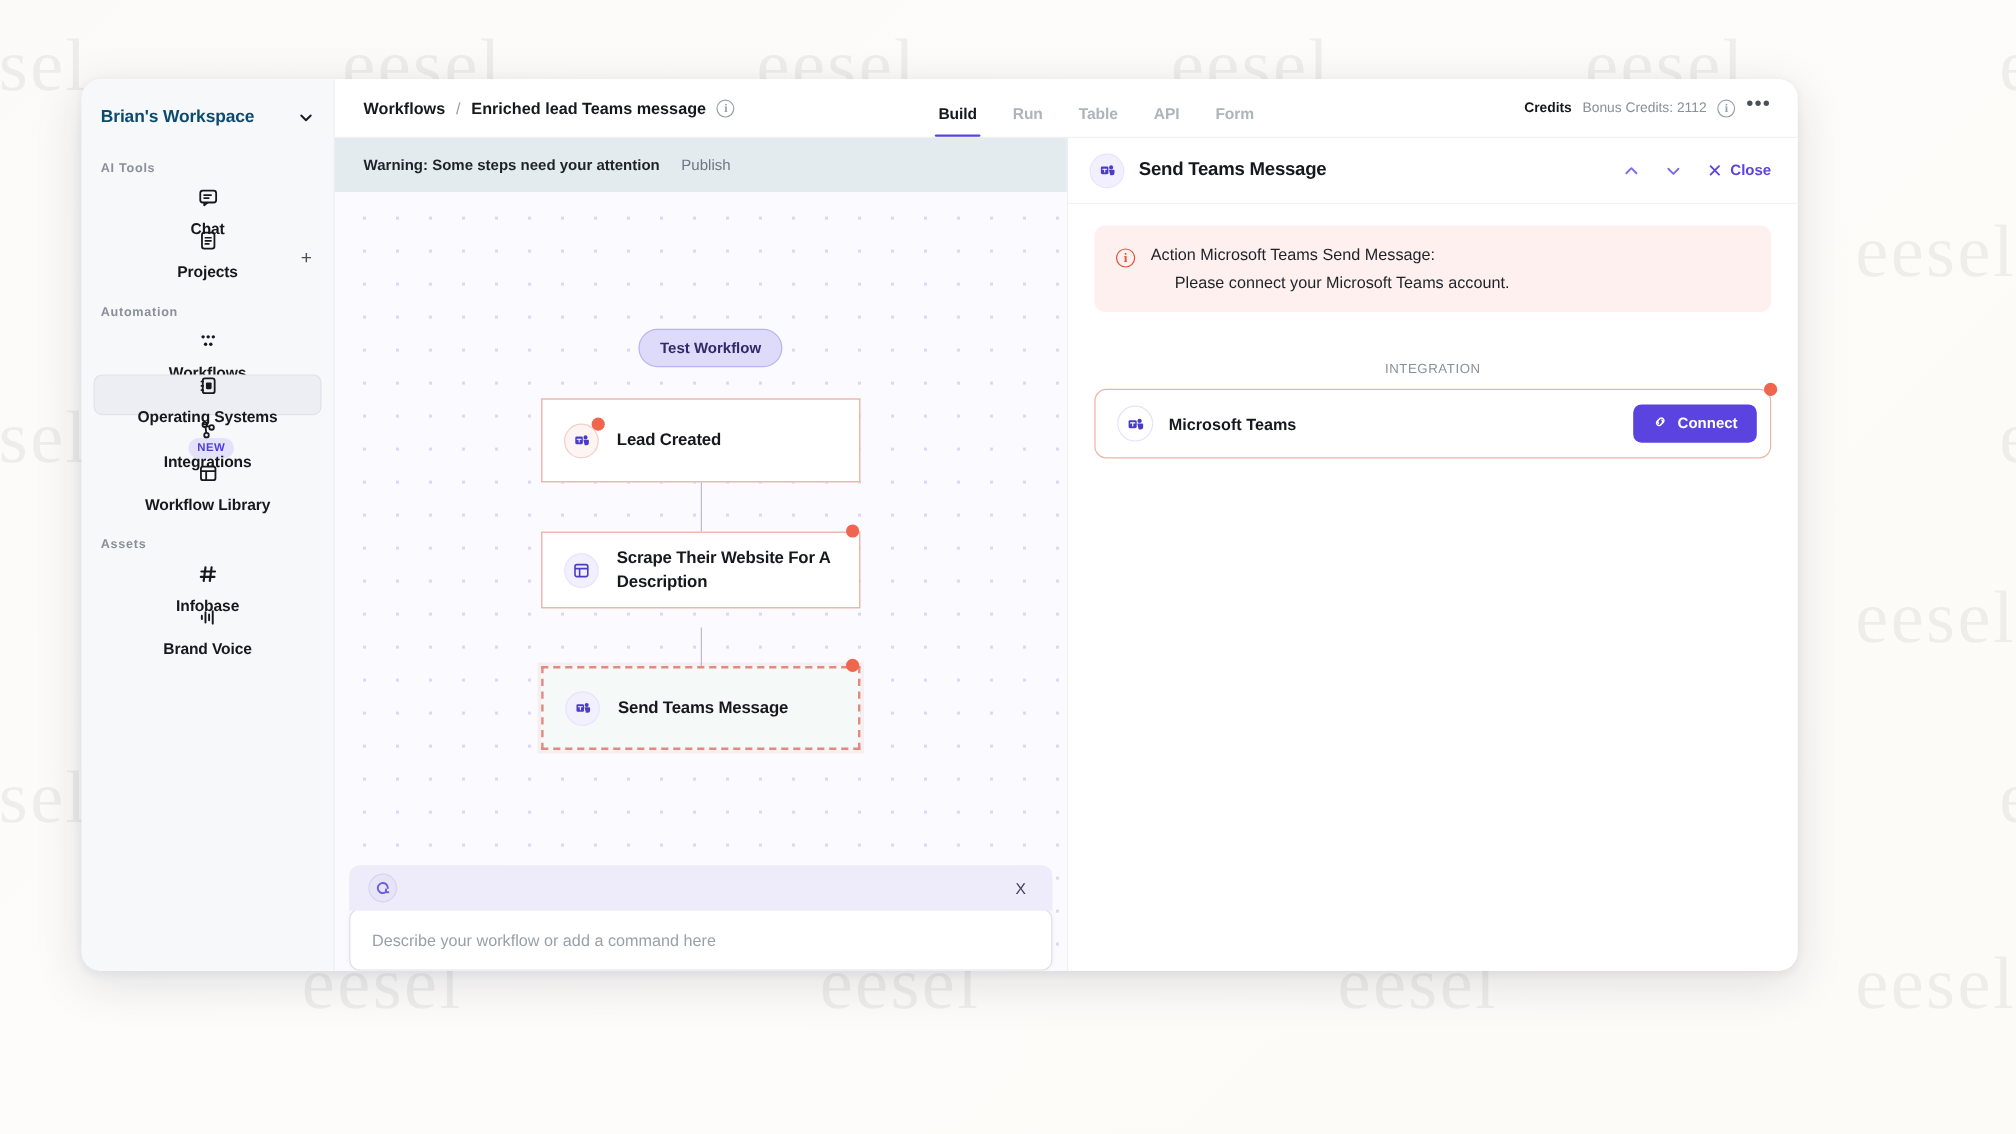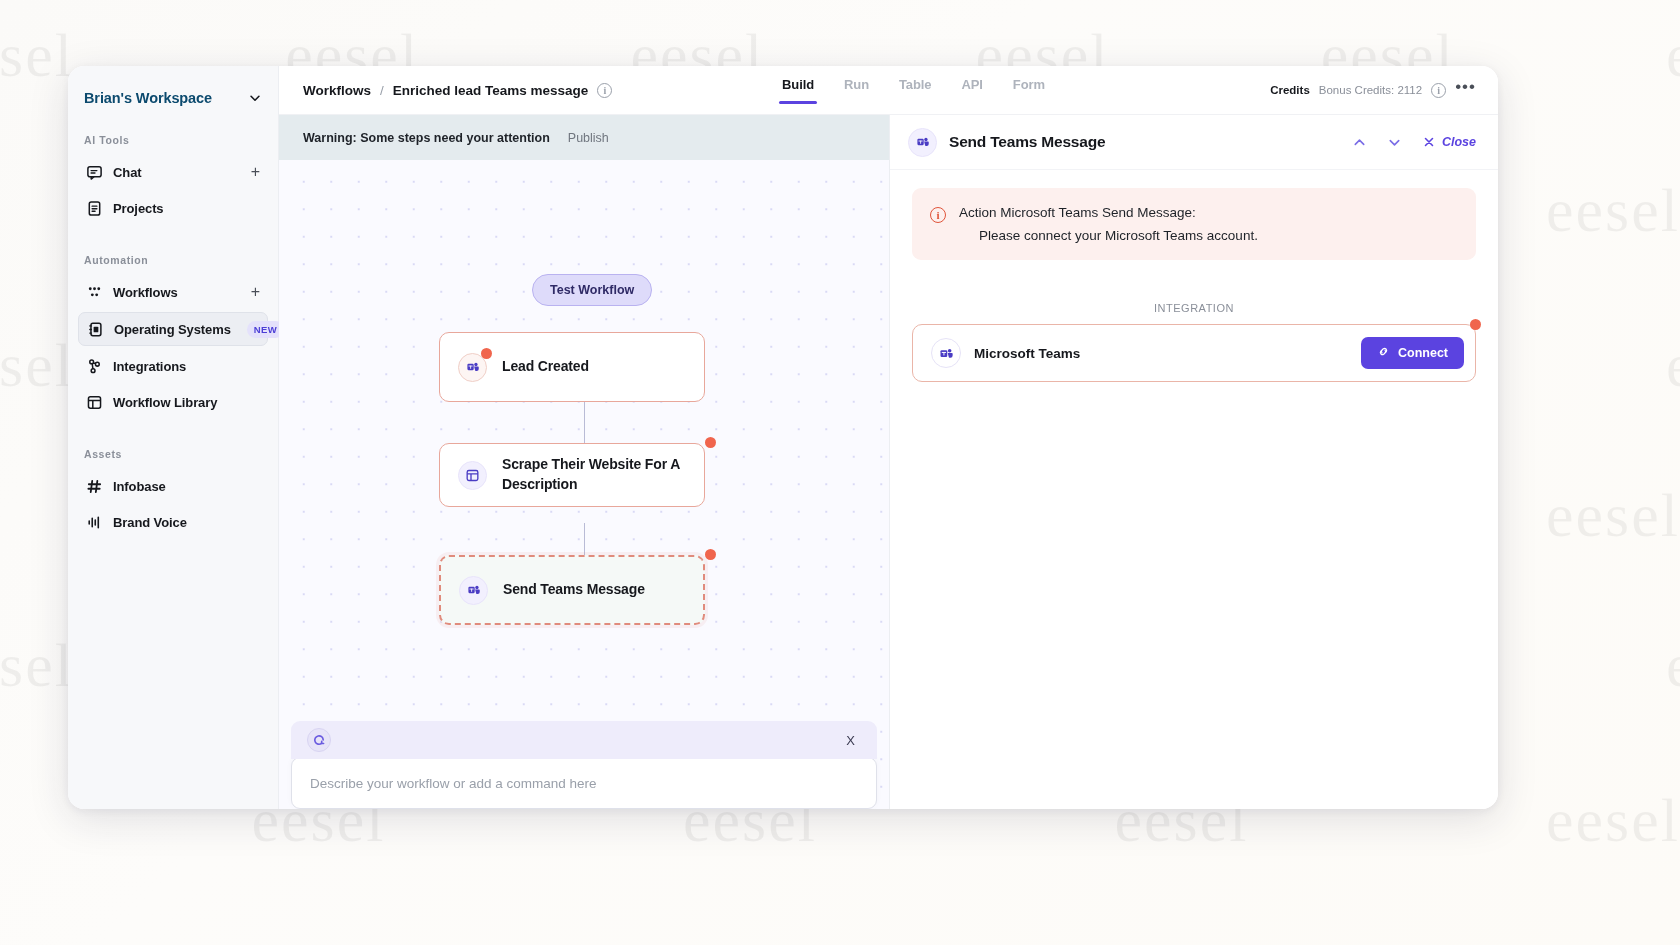--- a/index.html
+++ b/index.html
@@ -89,20 +89,21 @@
   .sb-item {
     display: flex;
     align-items: center;
     gap: 10px;
     height: 32px;
     margin: 2px 10px;
     padding: 0 8px;
     border-radius: 7px;
     cursor: pointer;
     position: relative;
+    flex-direction: column;
   }
   .sb-item .sb-ico {
     width: 17px; height: 17px;
     flex: 0 0 17px;
     display: flex; align-items: center; justify-content: center;
     color: #16181d;
   }
   .sb-item .sb-label {
     font-size: 13px;
     font-weight: bold;
@@ -172,21 +173,21 @@
     font-family: "Liberation Serif", serif;
     cursor: pointer;
   }
   #header-tabs {
     position: absolute;
     left: 488px;
     bottom: 0;
     display: flex;
     gap: 0;
     height: 100%;
-    align-items: center;
+    align-items: flex-end;
   }
   .htab {
     font-size: 13px;
     font-weight: bold;
     color: #aeb3bc;
     padding: 0 15px 12px 15px;
     cursor: pointer;
     position: relative;
     letter-spacing: -0.1px;
   }
@@ -274,25 +275,25 @@
     font-size: 12.5px;
     font-weight: bold;
     padding: 8px 17px;
     border-radius: 20px;
     cursor: pointer;
     white-space: nowrap;
   }
 
   .flow-node {
     position: absolute;
-    left: 160px;
+    left: 172px;
     width: 266px;
     background: #ffffff;
     border: 1.6px solid #e8a79b;
-    border-radius: 10px;
+    border-radius: 0;
     display: flex;
     align-items: center;
     gap: 15px;
     padding: 0 18px;
     cursor: pointer;
   }
   .flow-node.selected {
     background: #f5f9f7;
     border: 2px dashed #e08b7c;
     box-shadow: 0 0 0 3px rgba(224,139,124,0.10);
@@ -405,21 +406,20 @@
     font-size: 15.5px;
     font-weight: bold;
     color: #16181d;
     letter-spacing: -0.2px;
   }
   #panel-header-actions {
     margin-left: auto;
     display: flex;
     align-items: center;
     gap: 20px;
-    font-style: italic;
   }
   .panel-icon-btn {
     color: #7a6de6;
     cursor: pointer;
     display: flex;
     align-items: center;
     gap: 6px;
   }
   #close-label {
     font-size: 12.5px;

